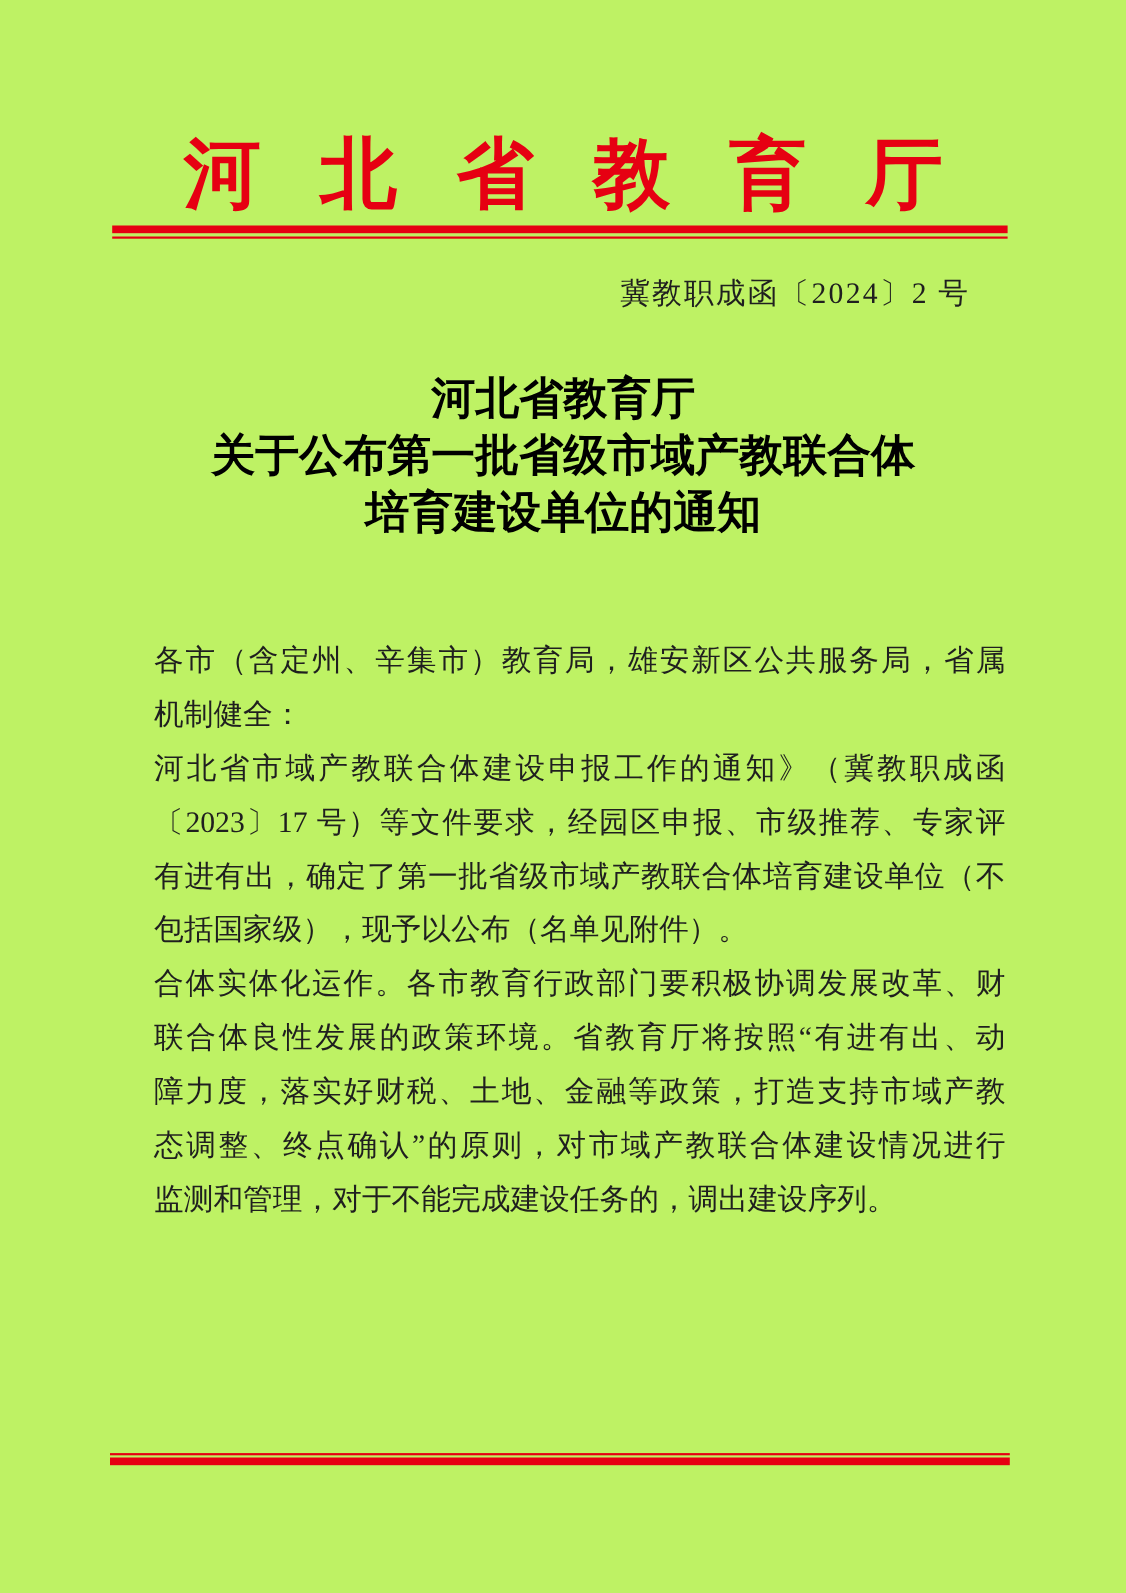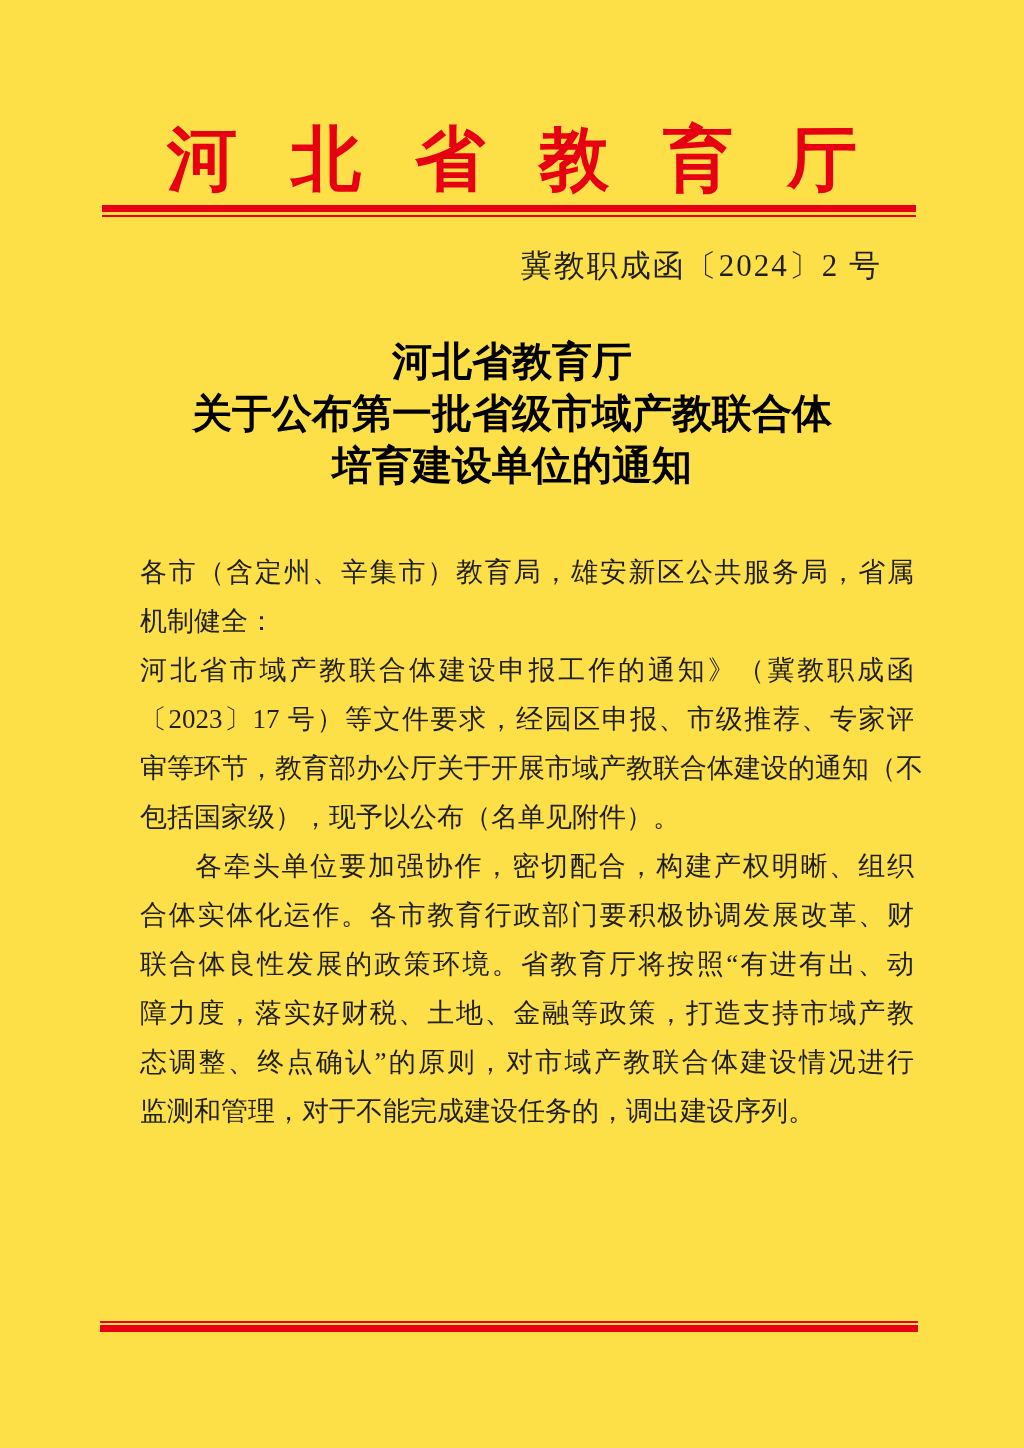--- a/index.html
+++ b/index.html
@@ -5,21 +5,21 @@
   html, body {
     margin: 0;
     padding: 0;
     background: #ffffff;
   }
   .page {
     position: relative;
     width: 1024px;
     height: 1448px;
     margin: 0 auto;
-    background: #fde047;
+    background: #bef264;
     overflow: hidden;
     font-family: "Liberation Serif", "DejaVu Serif", serif;
   }
   
   .banner {
     position: absolute;
     top: 120px;
     left: 0;
     right: 0;
     text-align: center;
@@ -47,21 +47,21 @@
     height: 2px;
     background: var(--accent-red, #e60012);
   }
   .rule-top .thin { margin-top: 3px; }
   .rule-bottom .thick { margin-top: 2px; }
   
   .doc-number {
     position: absolute;
     top: 246px;
     right: 142px;
-    font-size: 31px;
+    font-size: 27px;
     line-height: 40px;
     color: var(--body-text, #1f1f1f);
     letter-spacing: 2px;
     white-space: nowrap;
   }
   
   .title {
     position: absolute;
     top: 336px;
     left: 0;
@@ -69,21 +69,21 @@
     margin: 0;
     text-align: center;
     font-size: 40px;
     line-height: 52px;
     font-weight: 700;
     color: var(--title-text, #000000);
   }
   
   .doc-body {
     position: absolute;
-    top: 548px;
+    top: 576px;
     left: 140px;
     width: 774px;
     font-size: 27px;
     color: var(--body-text, #1f1f1f);
   }
   .doc-body .line {
     height: 49px;
     line-height: 49px;
     white-space: nowrap;
     text-align: justify;
@@ -114,23 +114,22 @@
     <div class="title-line">河北省教育厅</div>
     <div class="title-line">关于公布第一批省级市域产教联合体</div>
     <div class="title-line">培育建设单位的通知</div>
   </h1>
 
   <div class="doc-body">
       <div class="line">各市（含定州、辛集市）教育局，雄安新区公共服务局，省属</div>
       <div class="line last">机制健全：</div>
       <div class="line">河北省市域产教联合体建设申报工作的通知》（冀教职成函</div>
       <div class="line">〔2023〕17 号）等文件要求，经园区申报、市级推荐、专家评</div>
-      <div class="line">审等环节，教育部办公厅关于开展市域产教联合体建设的通知（不</div>
+      <div class="line">有进有出，确定了第一批省级市域产教联合体培育建设单位（不</div>
       <div class="line last">包括国家级），现予以公布（名单见附件）。</div>
-      <div class="line indent">各牵头单位要加强协作，密切配合，构建产权明晰、组织</div>
       <div class="line">合体实体化运作。各市教育行政部门要积极协调发展改革、财</div>
       <div class="line">联合体良性发展的政策环境。省教育厅将按照“有进有出、动</div>
       <div class="line">障力度，落实好财税、土地、金融等政策，打造支持市域产教</div>
       <div class="line">态调整、终点确认”的原则，对市域产教联合体建设情况进行</div>
       <div class="line last">监测和管理，对于不能完成建设任务的，调出建设序列。</div>
     </div>
 
   <div class="rule rule-bottom">
     <div class="thin"></div>
     <div class="thick"></div>

